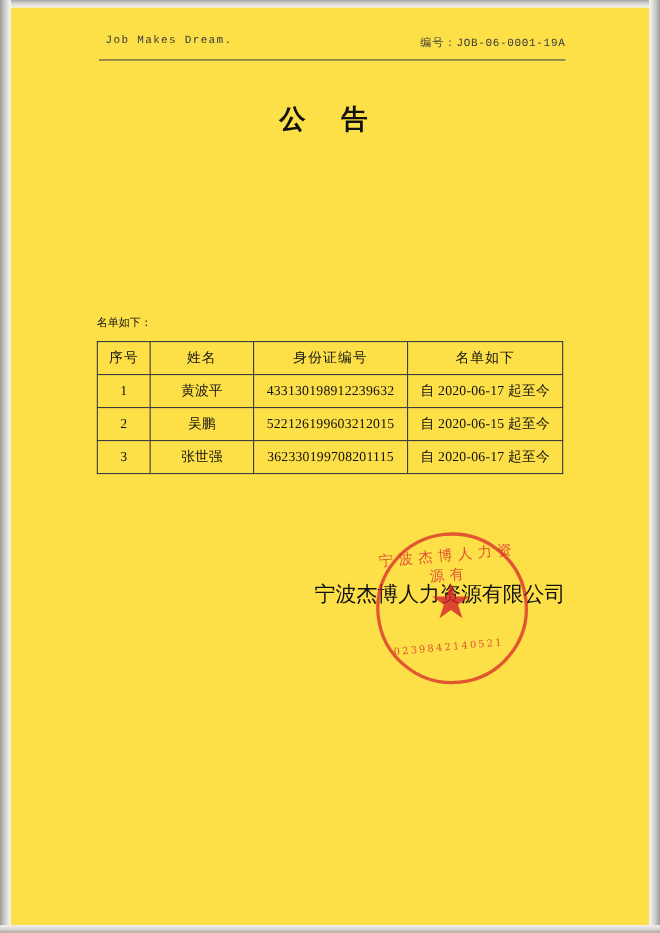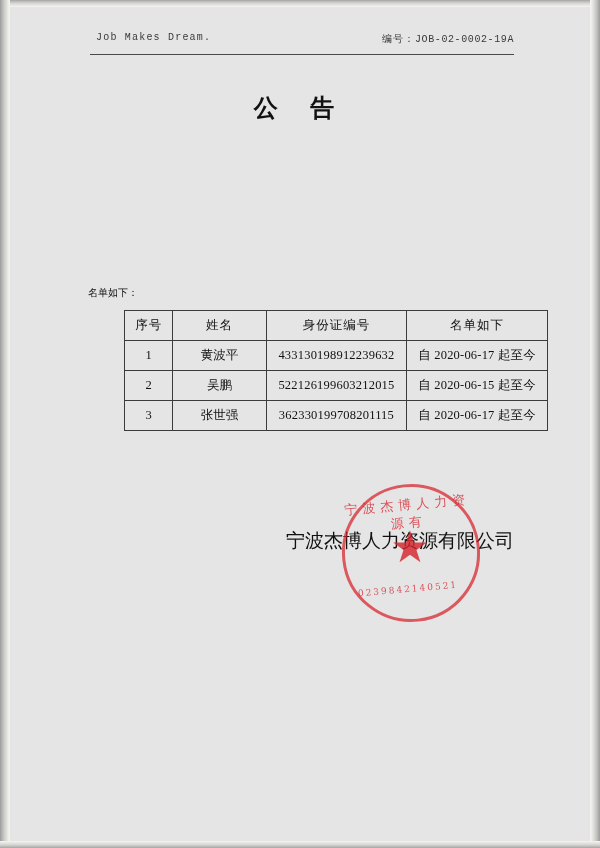--- a/index.html
+++ b/index.html
@@ -10,21 +10,21 @@
   body {
     width: 600px;
     height: 848px;
     overflow: hidden;
     font-family: "Liberation Serif", serif;
   }
   .page {
     position: relative;
     width: 600px;
     height: 848px;
-    background: #e5e5e5;
+    background: #fde047;
     box-sizing: border-box;
   }
   .page-edge-left {
     position: absolute;
     left: 0; top: 0;
     width: 10px; height: 848px;
     background: linear-gradient(to right, #9c9c9c 0px, #c9c9c6 4px, #f2f1ee 9px);
   }
   .page-edge-right {
     position: absolute;
@@ -126,21 +126,20 @@
   .tbl-wrap {
     position: absolute;
     left: 88px;
     top: 310px;
     width: 424px;
   }
   table.names {
     border-collapse: collapse;
     width: 424px;
     font-family: "DejaVu Serif", serif;
-    margin-left: 36px;
   }
   table.names th, table.names td {
     border: 1px solid #3c3c3c;
     text-align: center;
     color: #111;
     padding: 0;
     height: 29px;
     font-weight: normal;
   }
   table.names th {
@@ -226,21 +225,21 @@
 
 <div class="page">
   <div class="page-edge-top"></div>
   <div class="page-edge-left"></div>
   <div class="page-edge-right"></div>
   <div class="page-edge-bottom"></div>
 
   <div class="header">
     <div class="header-left">Job Makes Dream.</div>
     <div class="header-right">
-      <span class="label">编号：</span><span>JOB-02-0002-19A</span>
+      <span class="label">编号：</span><span>JOB-06-0001-19A</span>
     </div>
     <div class="header-line"></div>
   </div>
 
   <div class="doc-title">公 告</div>
 
 
   <div class="list-label">名单如下：</div>
 
   <div class="tbl-wrap">

